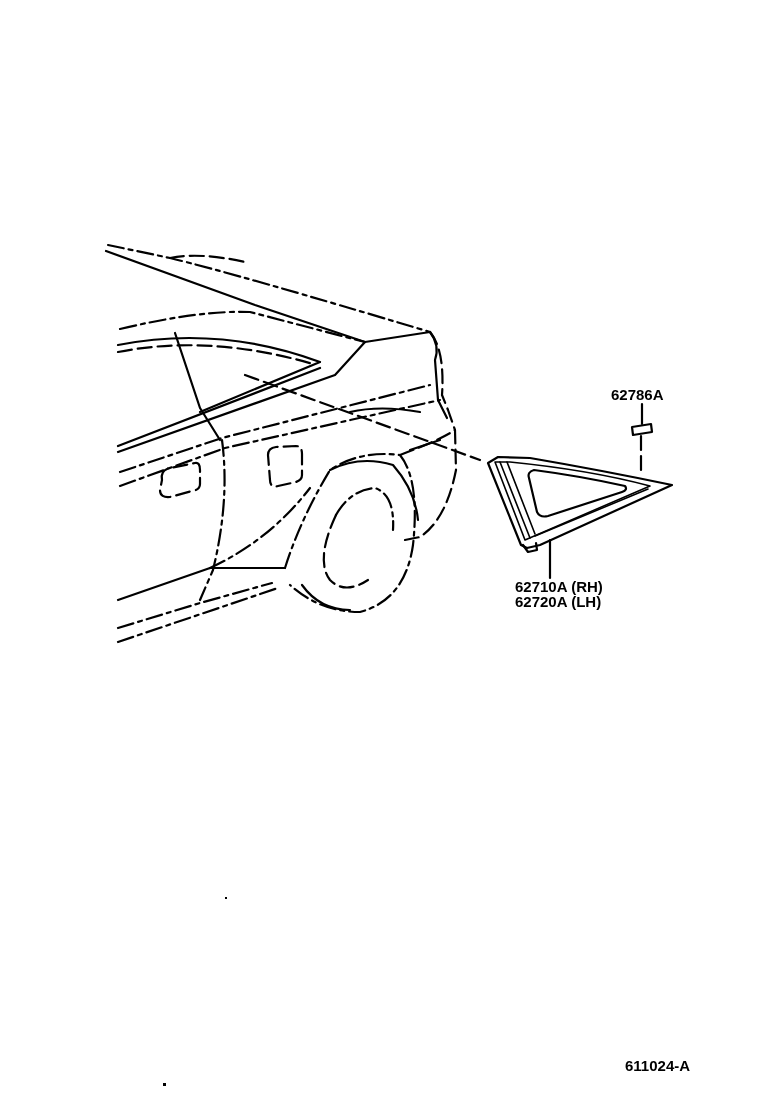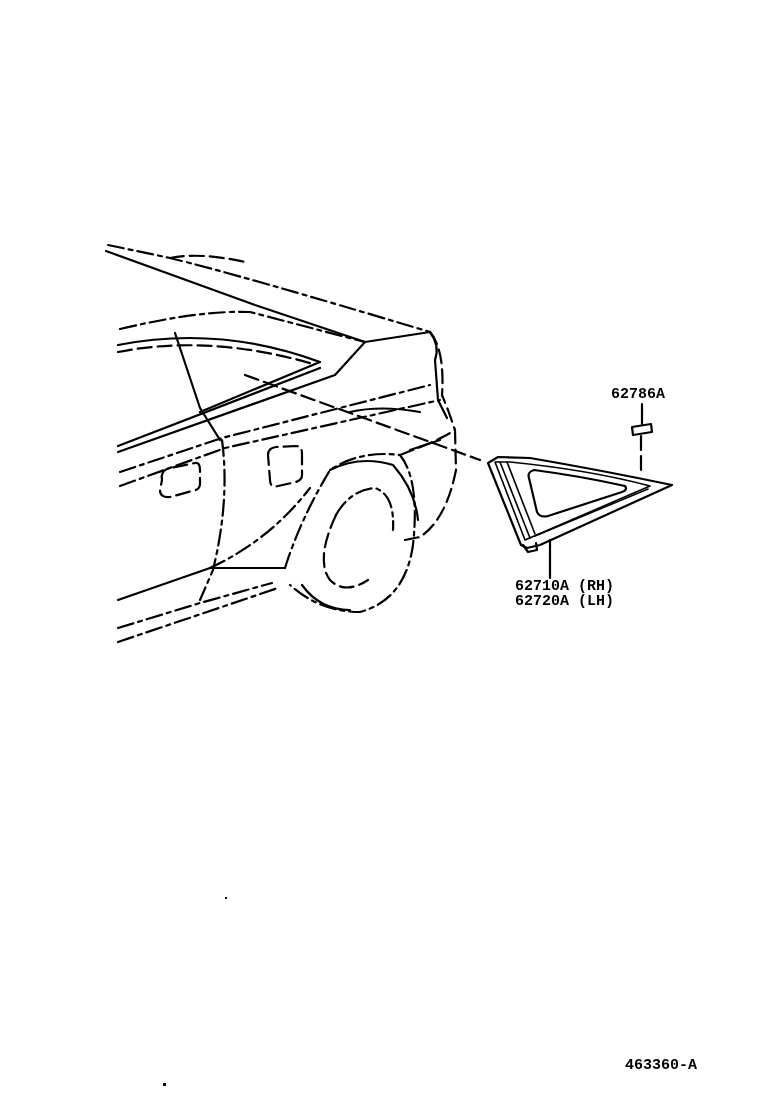--- a/index.html
+++ b/index.html
@@ -1,20 +1,20 @@
 <!DOCTYPE html>
 <html><head>
   <meta charset="utf-8">
   <style>
     html, body { margin: 0; padding: 0; background: #ffffff; }
     body { width: 760px; height: 1112px; position: relative; overflow: hidden; }
     #diagram { position: absolute; left: 0; top: 0; width: 760px; height: 1112px; }
     .lbl {
       position: absolute;
-      font-family: Liberation Mono, monospace;
+      font-family: Liberation Sans, sans-serif;
       font-weight: bold;
       font-size: 15px;
       color: #000;
       letter-spacing: 0px;
       line-height: 17px;
       white-space: pre;
       text-align: center;
     }
     .ln { fill: none; stroke: #000; stroke-width: 2.2; stroke-linecap: round; stroke-linejoin: round; }
     .dash { stroke-dasharray: 14 6; }
@@ -88,13 +88,13 @@
 
   <path class="ln" d="M550 540 L550 578"></path>
 
   <rect x="225" y="897" width="2" height="2" fill="#000"></rect>
   <rect x="163" y="1083" width="3" height="3" fill="#000"></rect>
 </svg>
 
 <div class="lbl" style="left:611px; top:386px;">62786A</div>
 <div class="lbl" style="left:515px; top:578px;">62710A (RH)</div>
 <div class="lbl" style="left:515px; top:593px;">62720A (LH)</div>
-<div class="lbl" style="left:625px; top:1057px;">463360-A</div>
+<div class="lbl" style="left:625px; top:1057px;">611024-A</div>
 
 </body></html>

